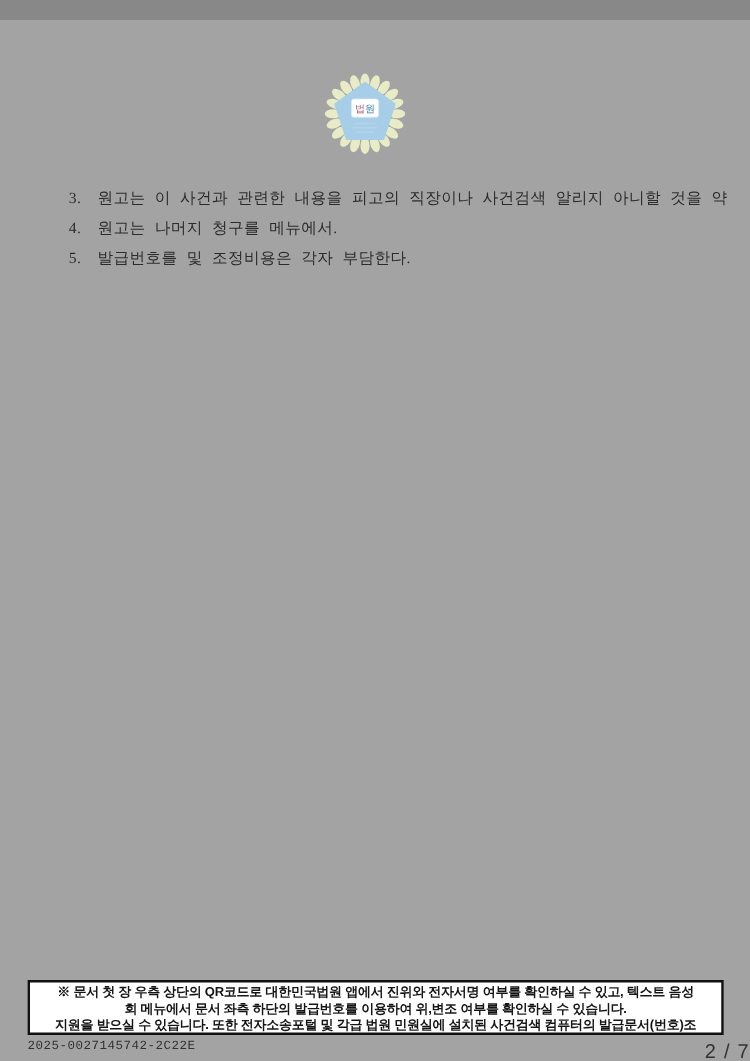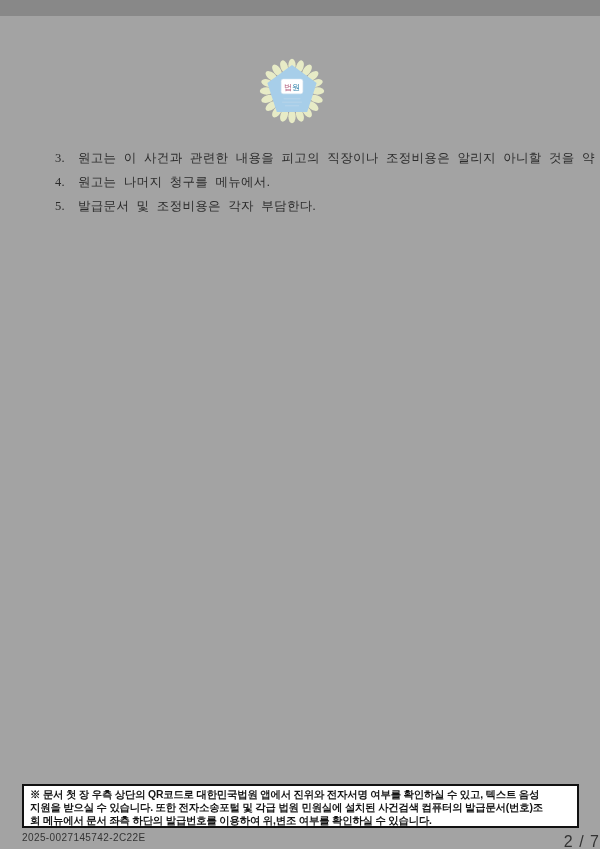--- a/index.html
+++ b/index.html
@@ -61,27 +61,27 @@
     background: #fff;
     padding: 2px 6px 0 6px;
     overflow: hidden;
     font-family: "Liberation Sans", sans-serif;
     font-size: 10.4px;
     font-weight: 600;
     letter-spacing: -0.2px;
     line-height: 13.2px;
     color: #151515;
   }
-  .notice-box .notice-line { white-space: nowrap; }
+  .notice-box .notice-line { white-space: nowrap; text-align: center; }
 
   .issue-number {
     position: absolute;
     left: 22px;
     top: 816px;
-    font-family: Liberation Sans, sans-serif;
+    font-family: Liberation Mono, monospace;
     font-size: 10px;
     letter-spacing: 0.4px;
     color: #333;
   }
   .page-indicator {
     position: absolute;
     left: 0;
     right: 0;
     top: 817px;
     text-align: right;
@@ -131,42 +131,42 @@
         <tspan fill="#b05a7a">법</tspan><tspan fill="#2e7fa8">원</tspan>
       </text>
     </svg>
   </div>
 
   <div class="body-text">
 
     <div class="doc-item">
       <span class="num">3.</span>
       <div class="lines">
-        <div class="line justified">원고는 이 사건과 관련한 내용을 피고의 직장이나 조정비용은 알리지 아니할 것을 약</div>
+        <div class="line justified">원고는 이 사건과 관련한 내용을 피고의 직장이나 사건검색 알리지 아니할 것을 약</div>
       </div>
     </div>
 
     <div class="doc-item">
       <span class="num">4.</span>
       <div class="lines">
         <div class="line">원고는 나머지 청구를 메뉴에서.</div>
       </div>
     </div>
 
     <div class="doc-item">
       <span class="num">5.</span>
       <div class="lines">
-        <div class="line">발급문서 및 조정비용은 각자 부담한다.</div>
+        <div class="line">발급번호를 및 조정비용은 각자 부담한다.</div>
       </div>
     </div>
 
   </div>
 
   <div class="notice-box">
     <div class="notice-line">※ 문서 첫 장 우측 상단의 QR코드로 대한민국법원 앱에서 진위와 전자서명 여부를 확인하실 수 있고, 텍스트 음성</div>
+    <div class="notice-line">회 메뉴에서 문서 좌측 하단의 발급번호를 이용하여 위,변조 여부를 확인하실 수 있습니다.</div>
     <div class="notice-line">지원을 받으실 수 있습니다. 또한 전자소송포털 및 각급 법원 민원실에 설치된 사건검색 컴퓨터의 발급문서(번호)조</div>
-    <div class="notice-line">회 메뉴에서 문서 좌측 하단의 발급번호를 이용하여 위,변조 여부를 확인하실 수 있습니다.</div>
   </div>
 
   <div class="issue-number">2025-0027145742-2C22E</div>
   <div class="page-indicator">2 / 7</div>
 
 </div>
 
 </body></html>

